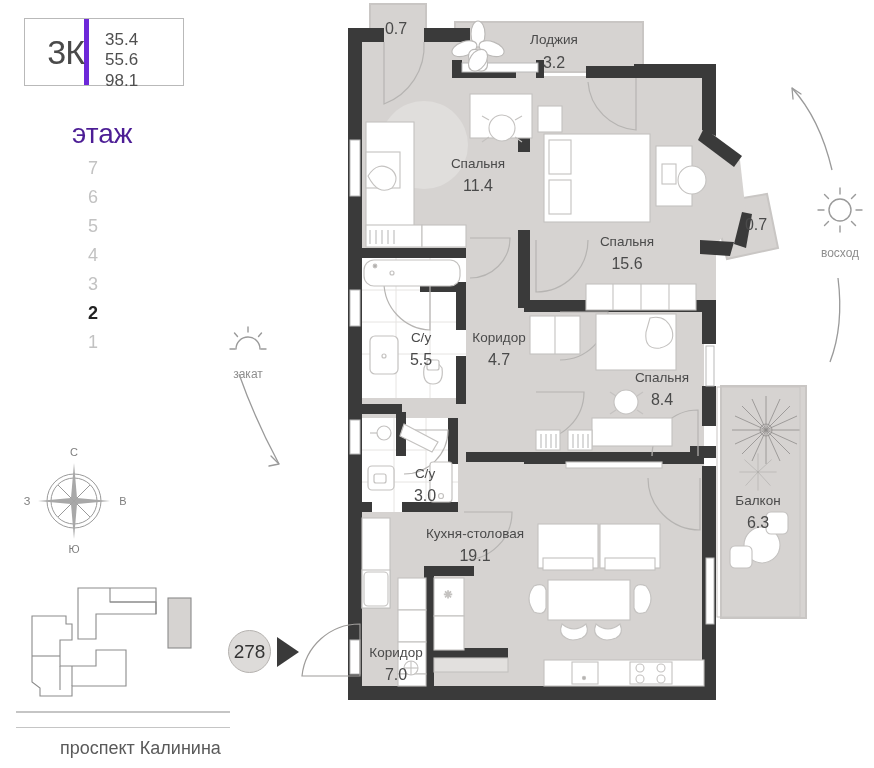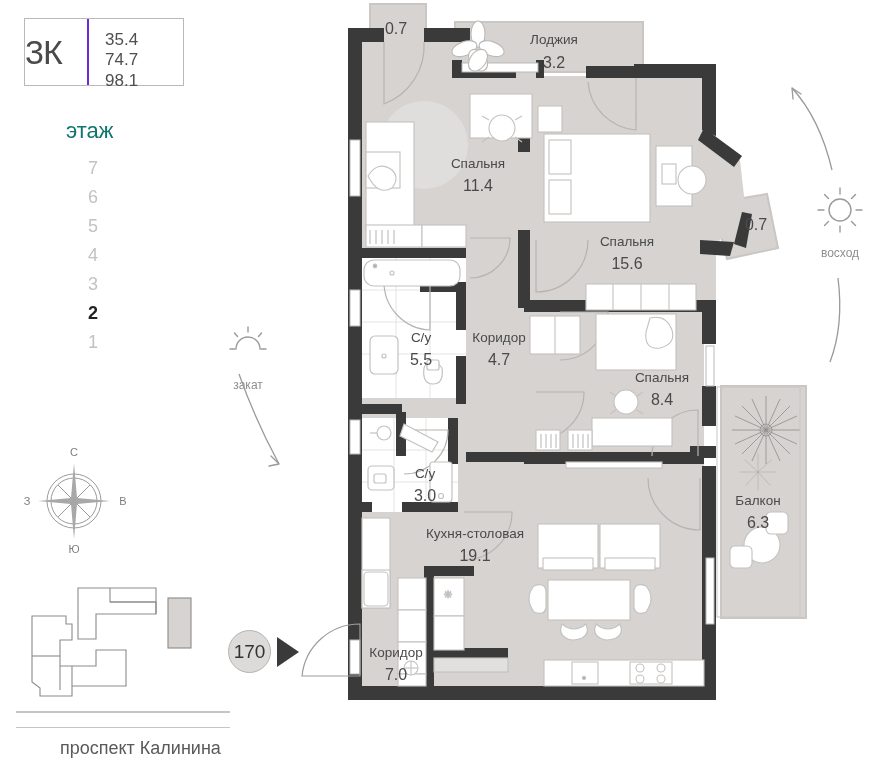--- a/index.html
+++ b/index.html
@@ -19,56 +19,56 @@
 
   
   .badge {
     position: absolute; left: 24px; top: 18px;
     width: 160px; height: 68px;
     border: 1px solid #b9b9b9;
     display: flex;
     background: #fff;
   }
   .badge-left {
-    width: 64px; border-right: 2px solid #6d28d9;
-    display: flex; align-items: center; justify-content: flex-start;
+    width: 64px; border-right: 5px solid #6d28d9;
+    display: flex; align-items: center; justify-content: flex-end;
   }
   .badge-left span {
     font-size: 34px; color: #4a4a4a; letter-spacing: -1px;
   }
   .badge-right {
     flex: 1; display: flex; flex-direction: column;
     align-items: flex-start; justify-content: center;
     padding-left: 16px; gap: 1px; margin-top: 16px;
   }
   .badge-right span {
     font-size: 17px; color: #4f4f4f; line-height: 1.15;
   }
 
   .floors-title {
-    position: absolute; left: 66px; top: 118px;
-    font-size: 22px; color: #0f766e;
+    position: absolute; left: 72px; top: 118px;
+    font-size: 28px; color: #4c1d95;
   }
   .floors-list {
     position: absolute; left: 88px; top: 158px;
     display: flex; flex-direction: column; gap: 9px;
   }
   .floor-item {
     font-size: 18px; color: #c2c2c2; height: 20px;
     line-height: 20px; text-align: left; cursor: pointer;
   }
   .floor-item.active { color: #222; font-weight: bold; }
 
   
   .sunset {
     position: absolute; left: 218px; top: 325px;
     width: 60px; text-align: center;
   }
   .sunset-label {
-    font-size: 12px; color: #8e8e8e; margin-top: 19px;
+    font-size: 12px; color: #8e8e8e; margin-top: 8px;
   }
   .sunset-arrow { position: absolute; left: 235px; top: 372px; }
 
   
   .compass { position: absolute; left: 18px; top: 443px; }
 
   
   .siteplan { position: absolute; left: 16px; top: 578px; }
   .street-label {
     position: absolute; left: 60px; top: 738px;
@@ -108,21 +108,21 @@
 <body>
 
 <div id="page">
 
   <div class="badge">
     <div class="badge-left">
       <span>3К</span>
     </div>
     <div class="badge-right">
       <span>35.4</span>
-      <span>74.7</span>
+      <span>55.6</span>
       <span>98.1</span>
     </div>
   </div>
 
   <div class="floors-title">этаж</div>
   <div class="floors-list">
     <div class="floor-item">7</div>
     <div class="floor-item">6</div>
     <div class="floor-item">5</div>
     <div class="floor-item">4</div>
@@ -189,21 +189,21 @@
     <rect x="152" y="20" width="23" height="50" fill="#d6d3d1" stroke="#8b8b8b" stroke-width="1.1"></rect>
 
     <g stroke="#8b8b8b" stroke-width="1.1">
       <line x1="0" y1="134" x2="214" y2="134"></line>
       <line x1="0" y1="150" x2="214" y2="150"></line>
     </g>
   </svg>
   <div class="street-label">проспект Калинина</div>
 
   <div class="entry">
-    <div class="entry-circle">170</div>
+    <div class="entry-circle">278</div>
     <div class="entry-tri"></div>
   </div>
 
   <svg id="plan" width="874" height="768" viewBox="0 0 874 768">
 
     <defs>
       <g id="rad-std"></g>
     </defs>
 
     <rect x="370" y="4" width="56" height="58" fill="#d6d3d1" stroke="#c9c6c4" stroke-width="2"></rect>

